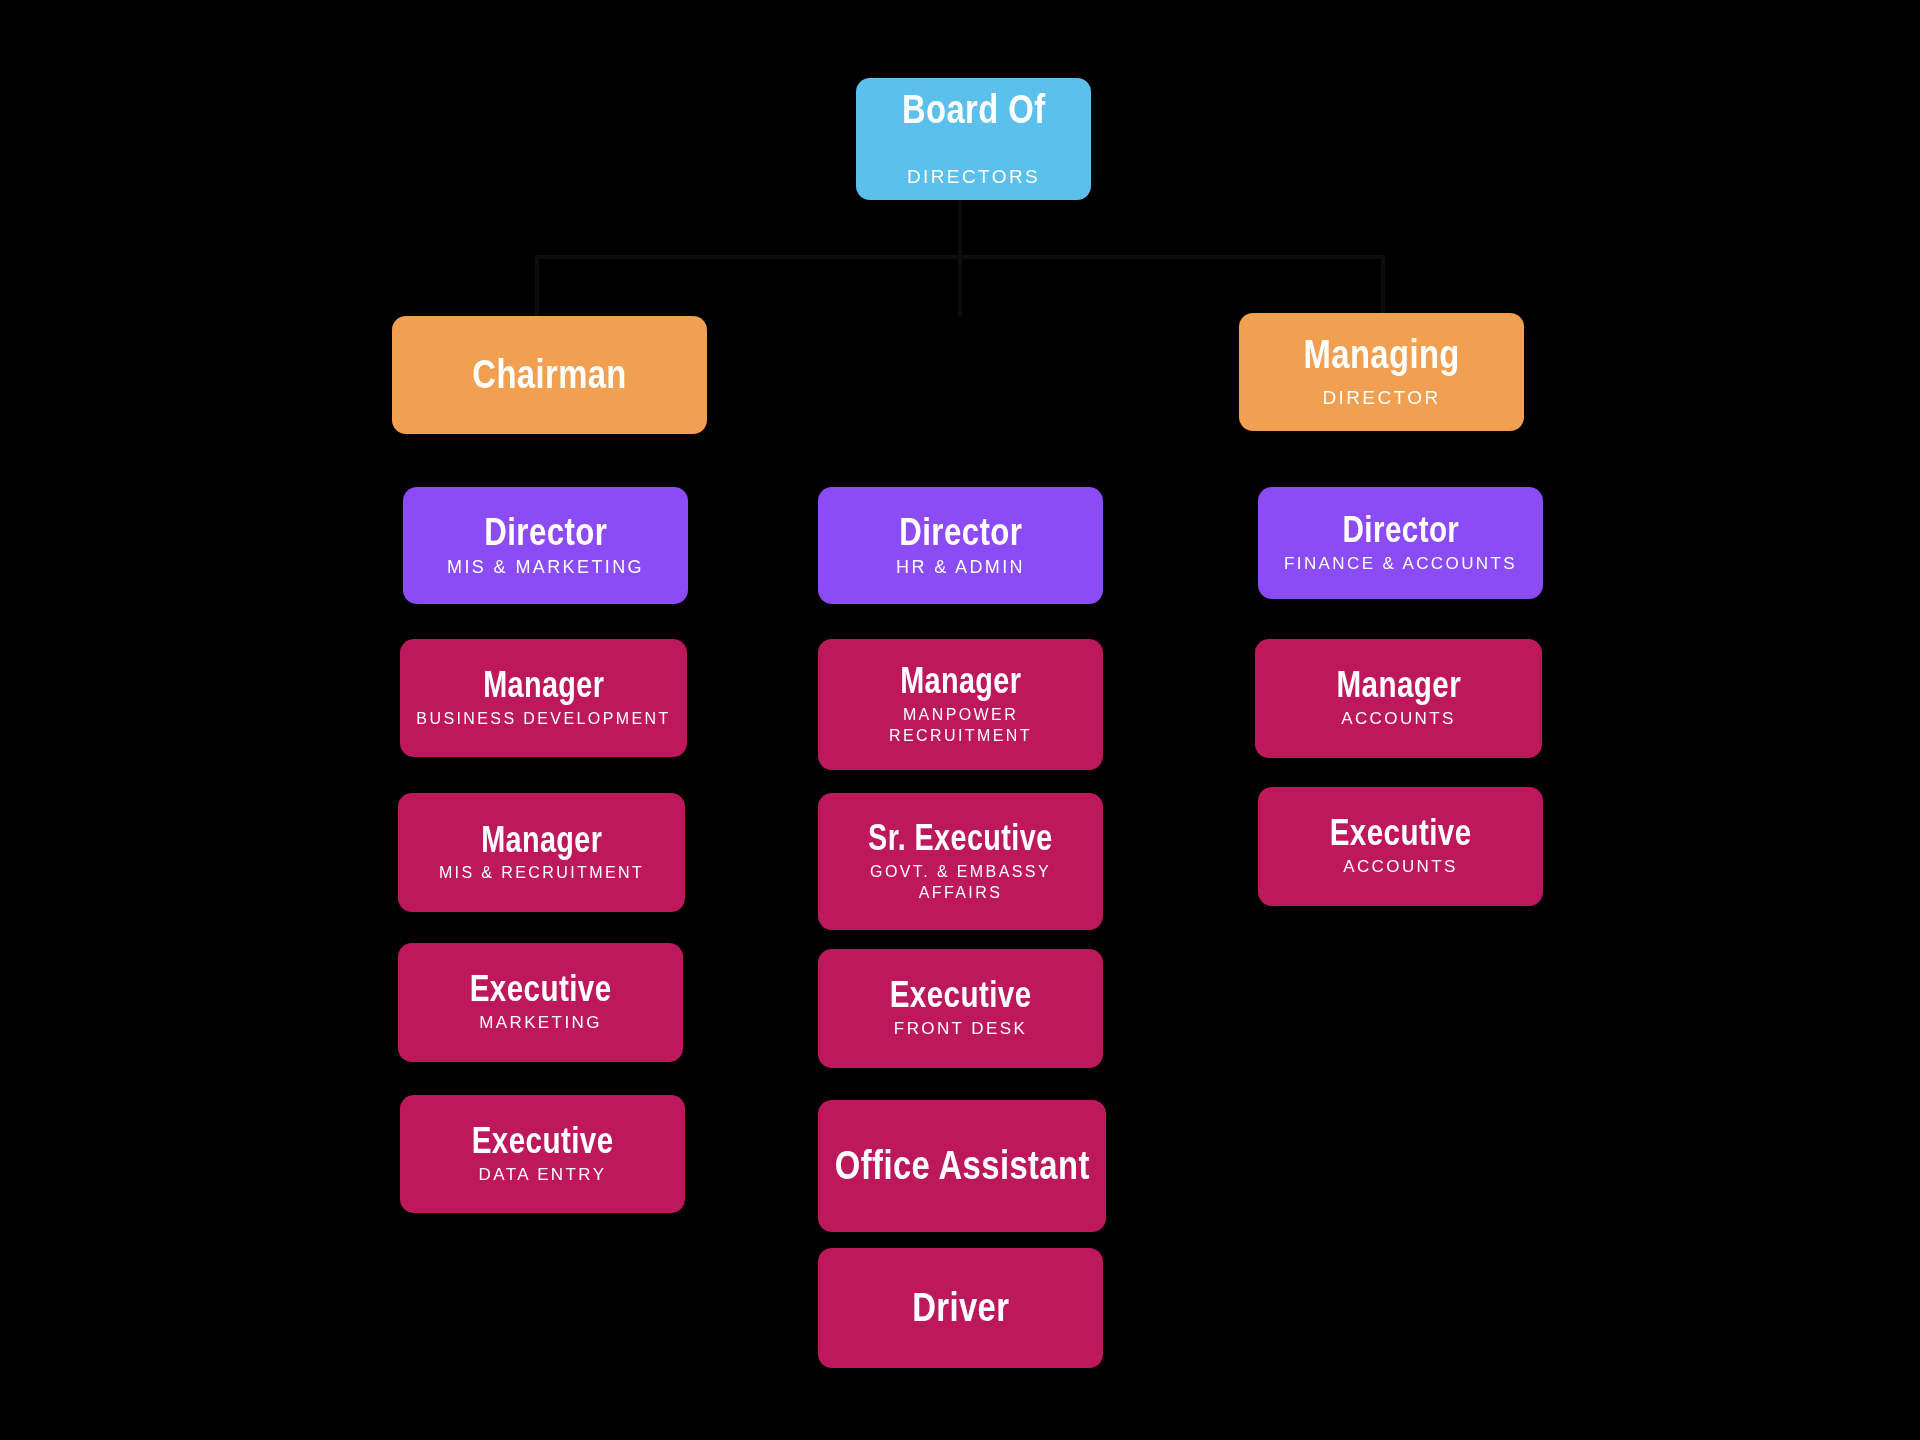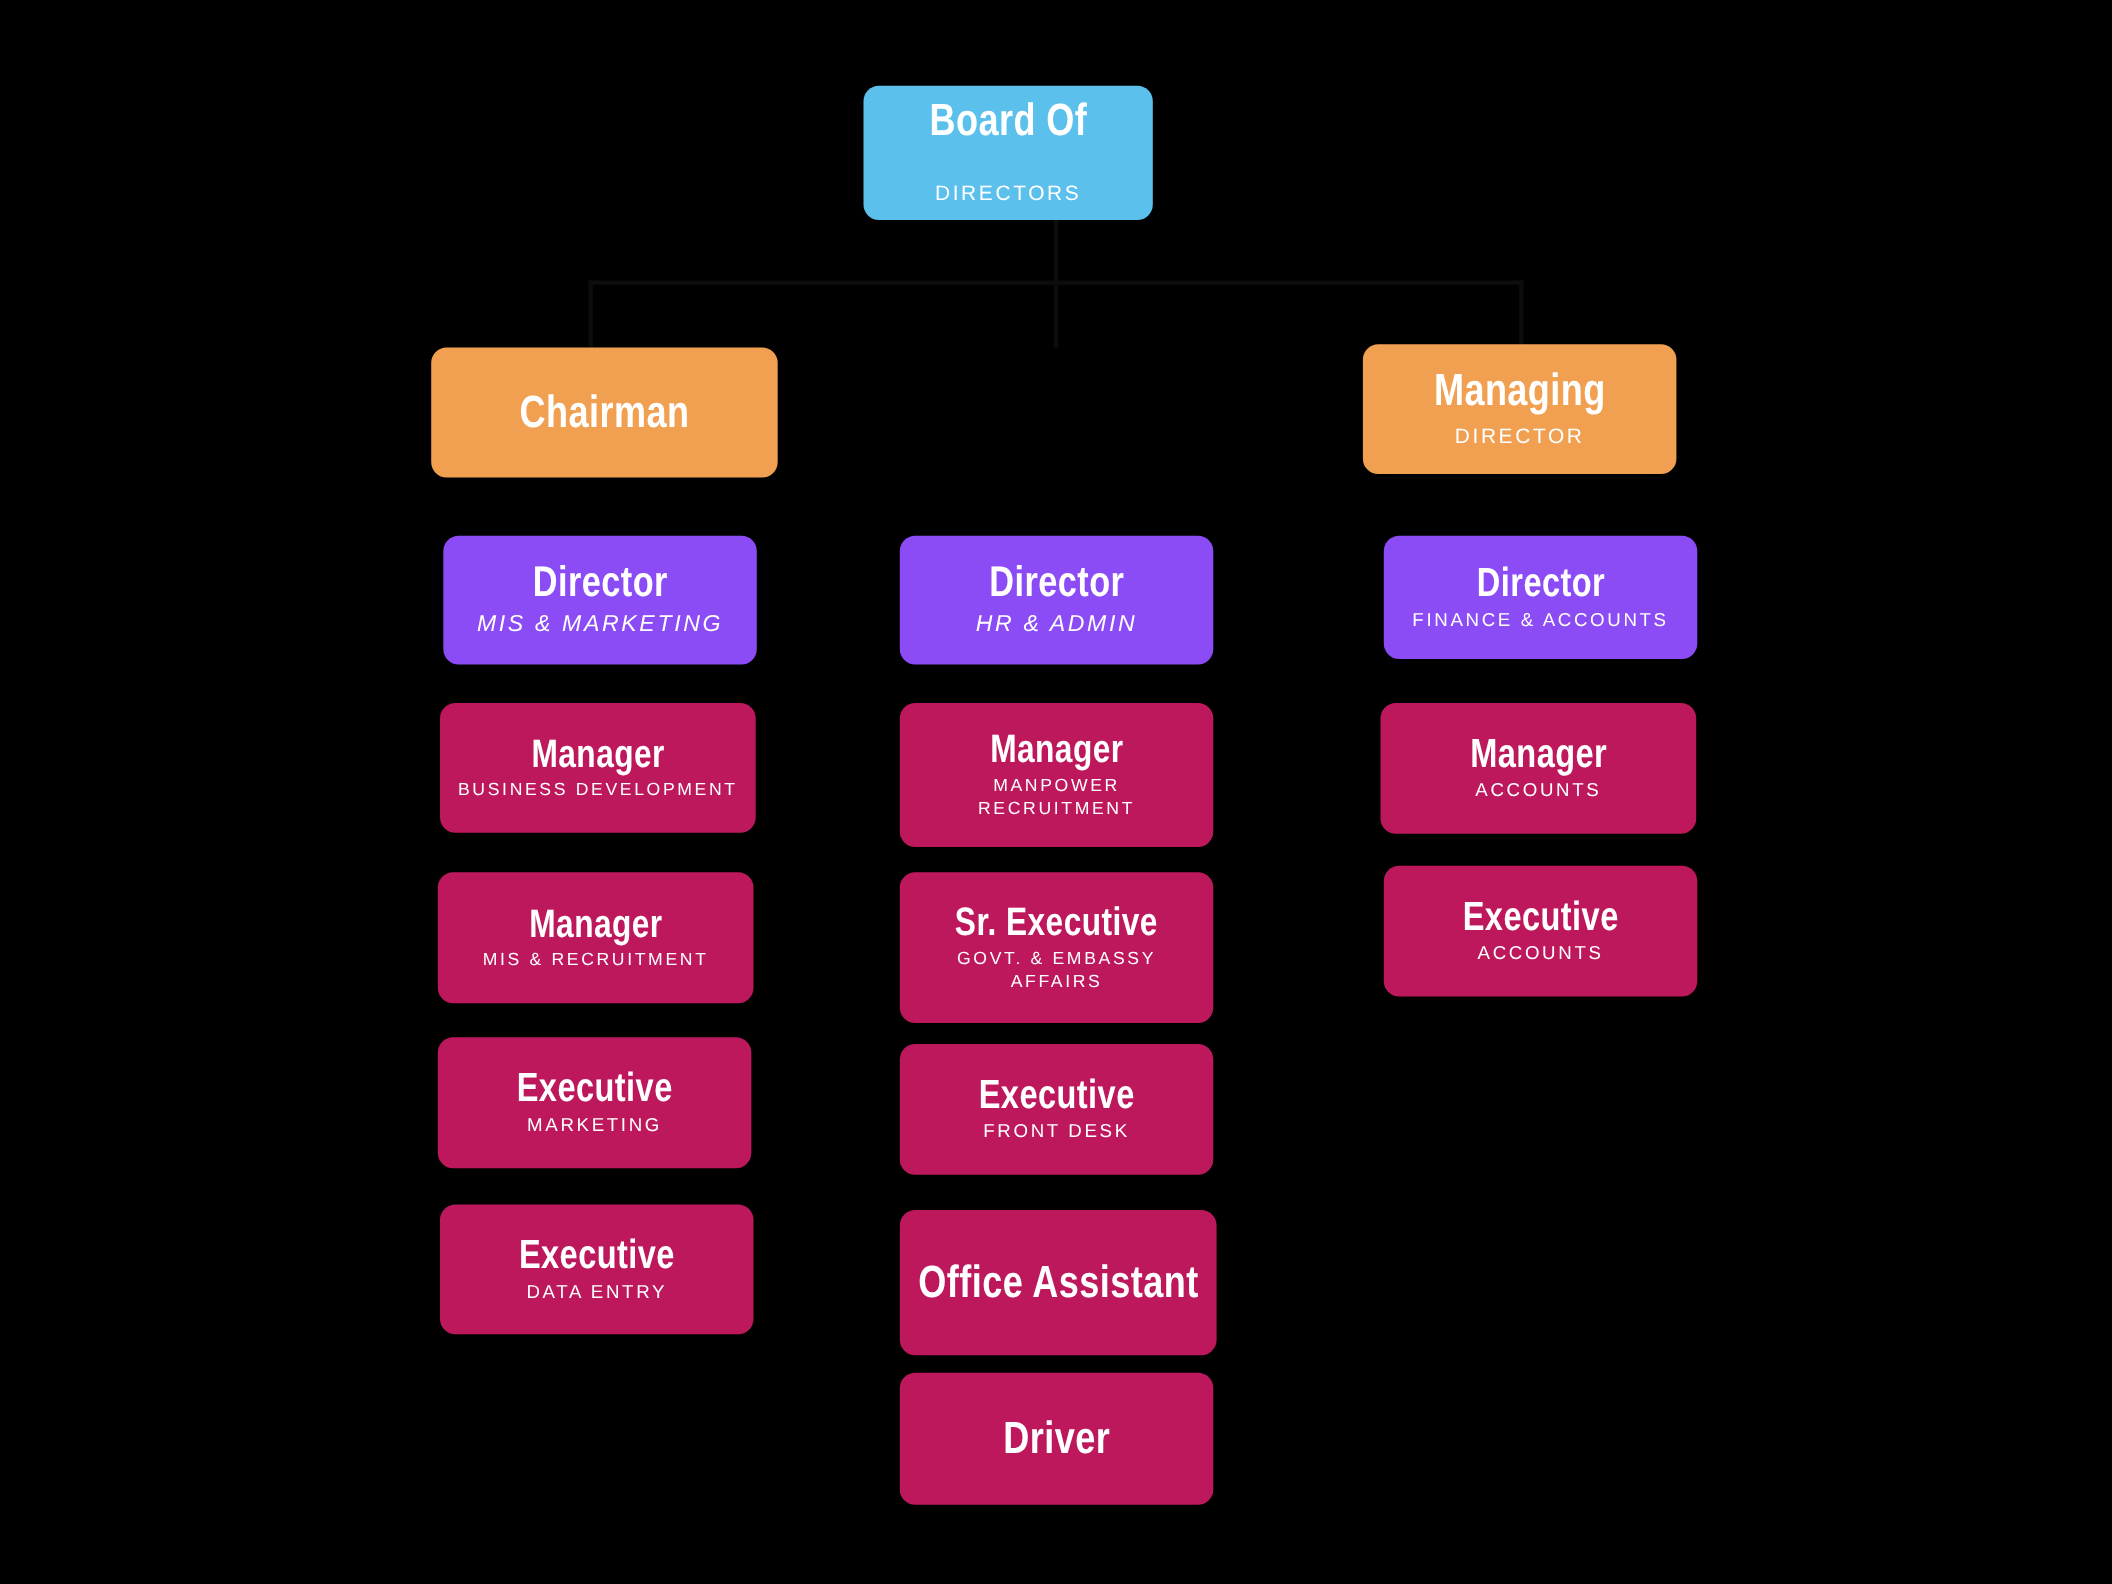--- a/index.html
+++ b/index.html
@@ -47,21 +47,21 @@
     letter-spacing: 2.4px;
     margin-top: 4px;
     white-space: pre-line;
   }
 
   
   .t-xl .title { font-size: 41px; }
   .t-xl .subtitle { font-size: 19px; margin-top: 10px; }
 
   .t-lg .title { font-size: 39px; }
-  .t-lg .subtitle { font-size: 21px; font-style: italic; }
+  .t-lg .subtitle { font-size: 18px; }
 
   .t-md .title { font-size: 37px; }
   .t-md .subtitle { font-size: 17px; }
 
   .t-sm .title { font-size: 36px; }
   .t-sm .subtitle { font-size: 16px; }
 
   
   .c-blue   { background: #5BC0EC; }
   .c-orange { background: #F0A050; }
@@ -77,21 +77,21 @@
 </head>
 <body>
 
 <div id="canvas">
 
   <div class="conn" style="left:958px; top:198px; width:4px; height:118px;"></div>
   <div class="conn" style="left:535px; top:255px; width:850px; height:4px;"></div>
   <div class="conn" style="left:535px; top:255px; width:4px; height:61px;"></div>
   <div class="conn" style="left:1381px; top:255px; width:4px; height:61px;"></div>
 
-  <div class="node c-blue t-xl" style="left:785px; top:78px; width:263px; height:122px;gap:24px;">
+  <div class="node c-blue t-xl" style="left:856px; top:78px; width:235px; height:122px;gap:24px;">
     <div class="title">Board Of</div>
     <div class="subtitle">DIRECTORS</div>
   </div>
 
   <div class="node c-orange t-xl" style="left:392px; top:316px; width:315px; height:118px;">
     <div class="title">Chairman</div>
   </div>
 
   <div class="node c-purple t-lg" style="left:403px; top:487px; width:285px; height:117px;">
     <div class="title">Director</div>

